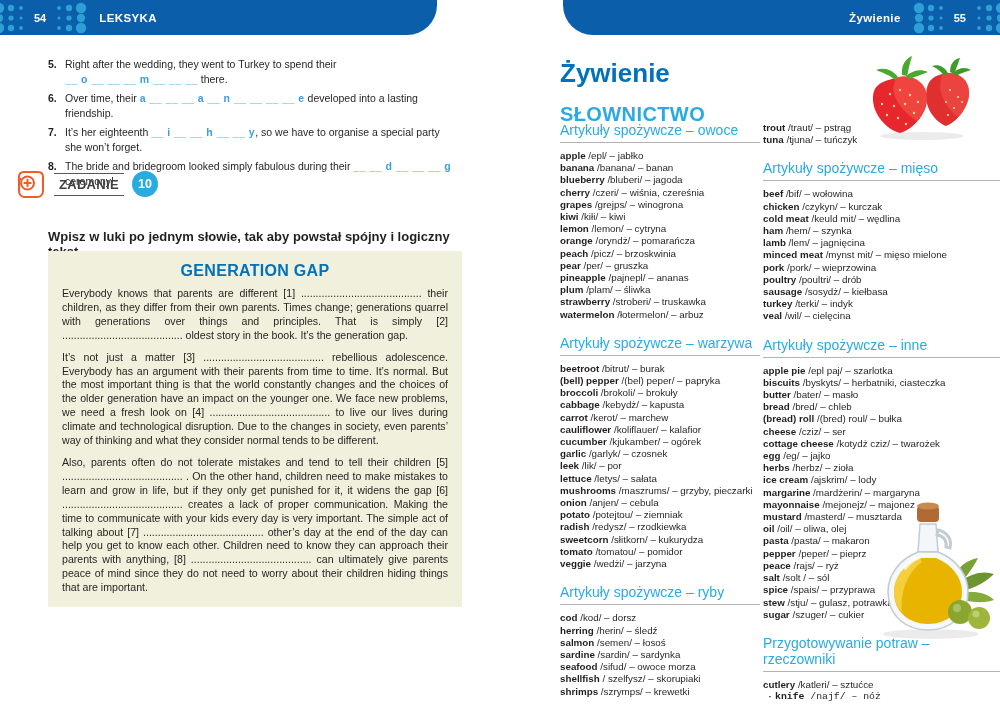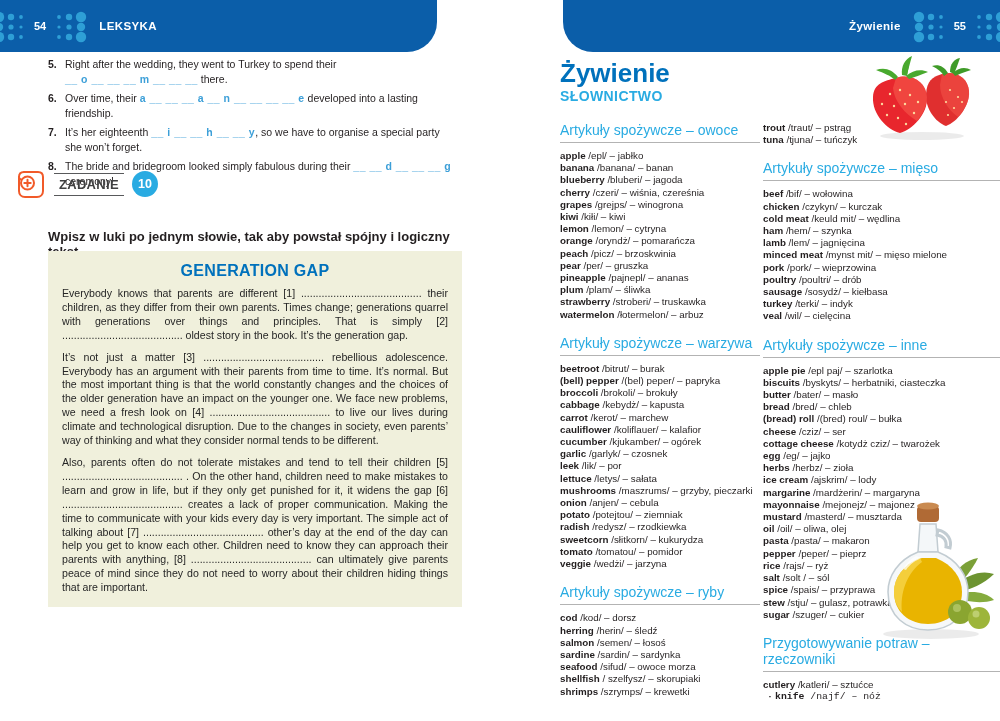--- a/index.html
+++ b/index.html
@@ -5,21 +5,21 @@
   :root{
     --header_bar:#0b5ea9; --dot:#2e9fd6; --accent_cyan:#29abe2; --title_blue:#0071bc;
     --gap_blue:#3c9fd8; --box_bg:#f0f0dc; --task_orange:#f15a29; --text:#231f20; --rule_gray:#b3b3b3;
   }
   *{margin:0;padding:0;box-sizing:border-box}
   html,body{background:#fff}
   body{width:1000px;height:721px;position:relative;overflow:hidden;
        font-family:"Liberation Sans",sans-serif;color:var(--text);}
 
   
-  .hbar{position:absolute;top:0;height:52px;background:var(--header_bar);
+  .hbar{position:absolute;top:0;height:35px;background:var(--header_bar);
         display:flex;align-items:center;color:#fff;overflow:hidden;}
   .hbar-left{left:0;width:437px;border-radius:0 0 30px 0;padding-left:0;}
   .hbar-right{left:563px;width:437px;border-radius:0 0 0 30px;justify-content:flex-end;}
   .pagenum{font-size:11px;font-weight:bold;margin:0 5px;}
   .hlabel{font-size:11.5px;font-weight:bold;letter-spacing:.4px;margin:0 12px;}
   .dots{flex:0 0 auto;display:block;}
 
   
   .exercises{position:absolute;left:48px;top:57px;width:408px;}
   .ex-item{display:flex;font-size:10.5px;line-height:14.5px;margin-bottom:5px;}
@@ -40,21 +40,21 @@
   
   .reading-box{position:absolute;left:48px;top:251px;width:414px;background:var(--box_bg);
                padding:11px 14px 12px;}
   .box-title{text-align:center;color:var(--title_blue);font-weight:bold;font-size:16px;
              letter-spacing:.3px;margin-bottom:7px;}
   .box-para{font-size:10.6px;line-height:13.9px;text-align:justify;margin-bottom:8px;color:#262626;}
   .box-para:last-child{margin-bottom:0;}
 
   
   .rp-title{position:absolute;left:560px;top:58px;font-size:26px;font-weight:bold;color:var(--title_blue);}
-  .rp-sub{position:absolute;left:560px;top:88px;font-size:14px;font-weight:bold;color:var(--accent_cyan);letter-spacing:.4px;}
+  .rp-sub{position:absolute;left:560px;top:103px;font-size:20px;font-weight:bold;color:var(--accent_cyan);letter-spacing:.4px;}
   .vcol{position:absolute;top:122px;}
   .vcol-1{left:560px;width:200px;}
   .vcol-2{left:763px;width:237px;}
   .vsec-title{color:var(--accent_cyan);font-weight:normal;font-size:14px;
               border-bottom:1px solid var(--rule_gray);padding-bottom:4px;margin-bottom:7px;margin-top:14px;}
   .vsec:first-child .vsec-title{margin-top:0;}
   .entry{font-size:9.8px;line-height:12.2px;color:var(--text);}
   .entry b{font-weight:bold;}
   .entry.sub{padding-left:12px;position:relative;font-family:Liberation Mono, monospace;}
   .entry.sub::before{content:"·";position:absolute;left:4px;font-weight:bold;}
@@ -338,21 +338,21 @@
   <div class="entry"><b>mayonnaise</b> <span>/mejonejz/ – majonez</span></div>
 
   <div class="entry"><b>mustard</b> <span>/masterd/ – musztarda</span></div>
 
   <div class="entry"><b>oil</b> <span>/oil/ – oliwa, olej</span></div>
 
   <div class="entry"><b>pasta</b> <span>/pasta/ – makaron</span></div>
 
   <div class="entry"><b>pepper</b> <span>/peper/ – pieprz</span></div>
 
-  <div class="entry"><b>rice</b> <span>/rajs/ – ryż</span></div>
+  <div class="entry"><b>peace</b> <span>/rajs/ – ryż</span></div>
 
   <div class="entry"><b>salt</b> <span>/solt / – sól</span></div>
 
   <div class="entry"><b>spice</b> <span>/spais/ – przyprawa</span></div>
 
   <div class="entry"><b>stew</b> <span>/stju/ – gulasz, potrawka</span></div>
 
   <div class="entry"><b>sugar</b> <span>/szuger/ – cukier</span></div>
 </div>
     </div>

